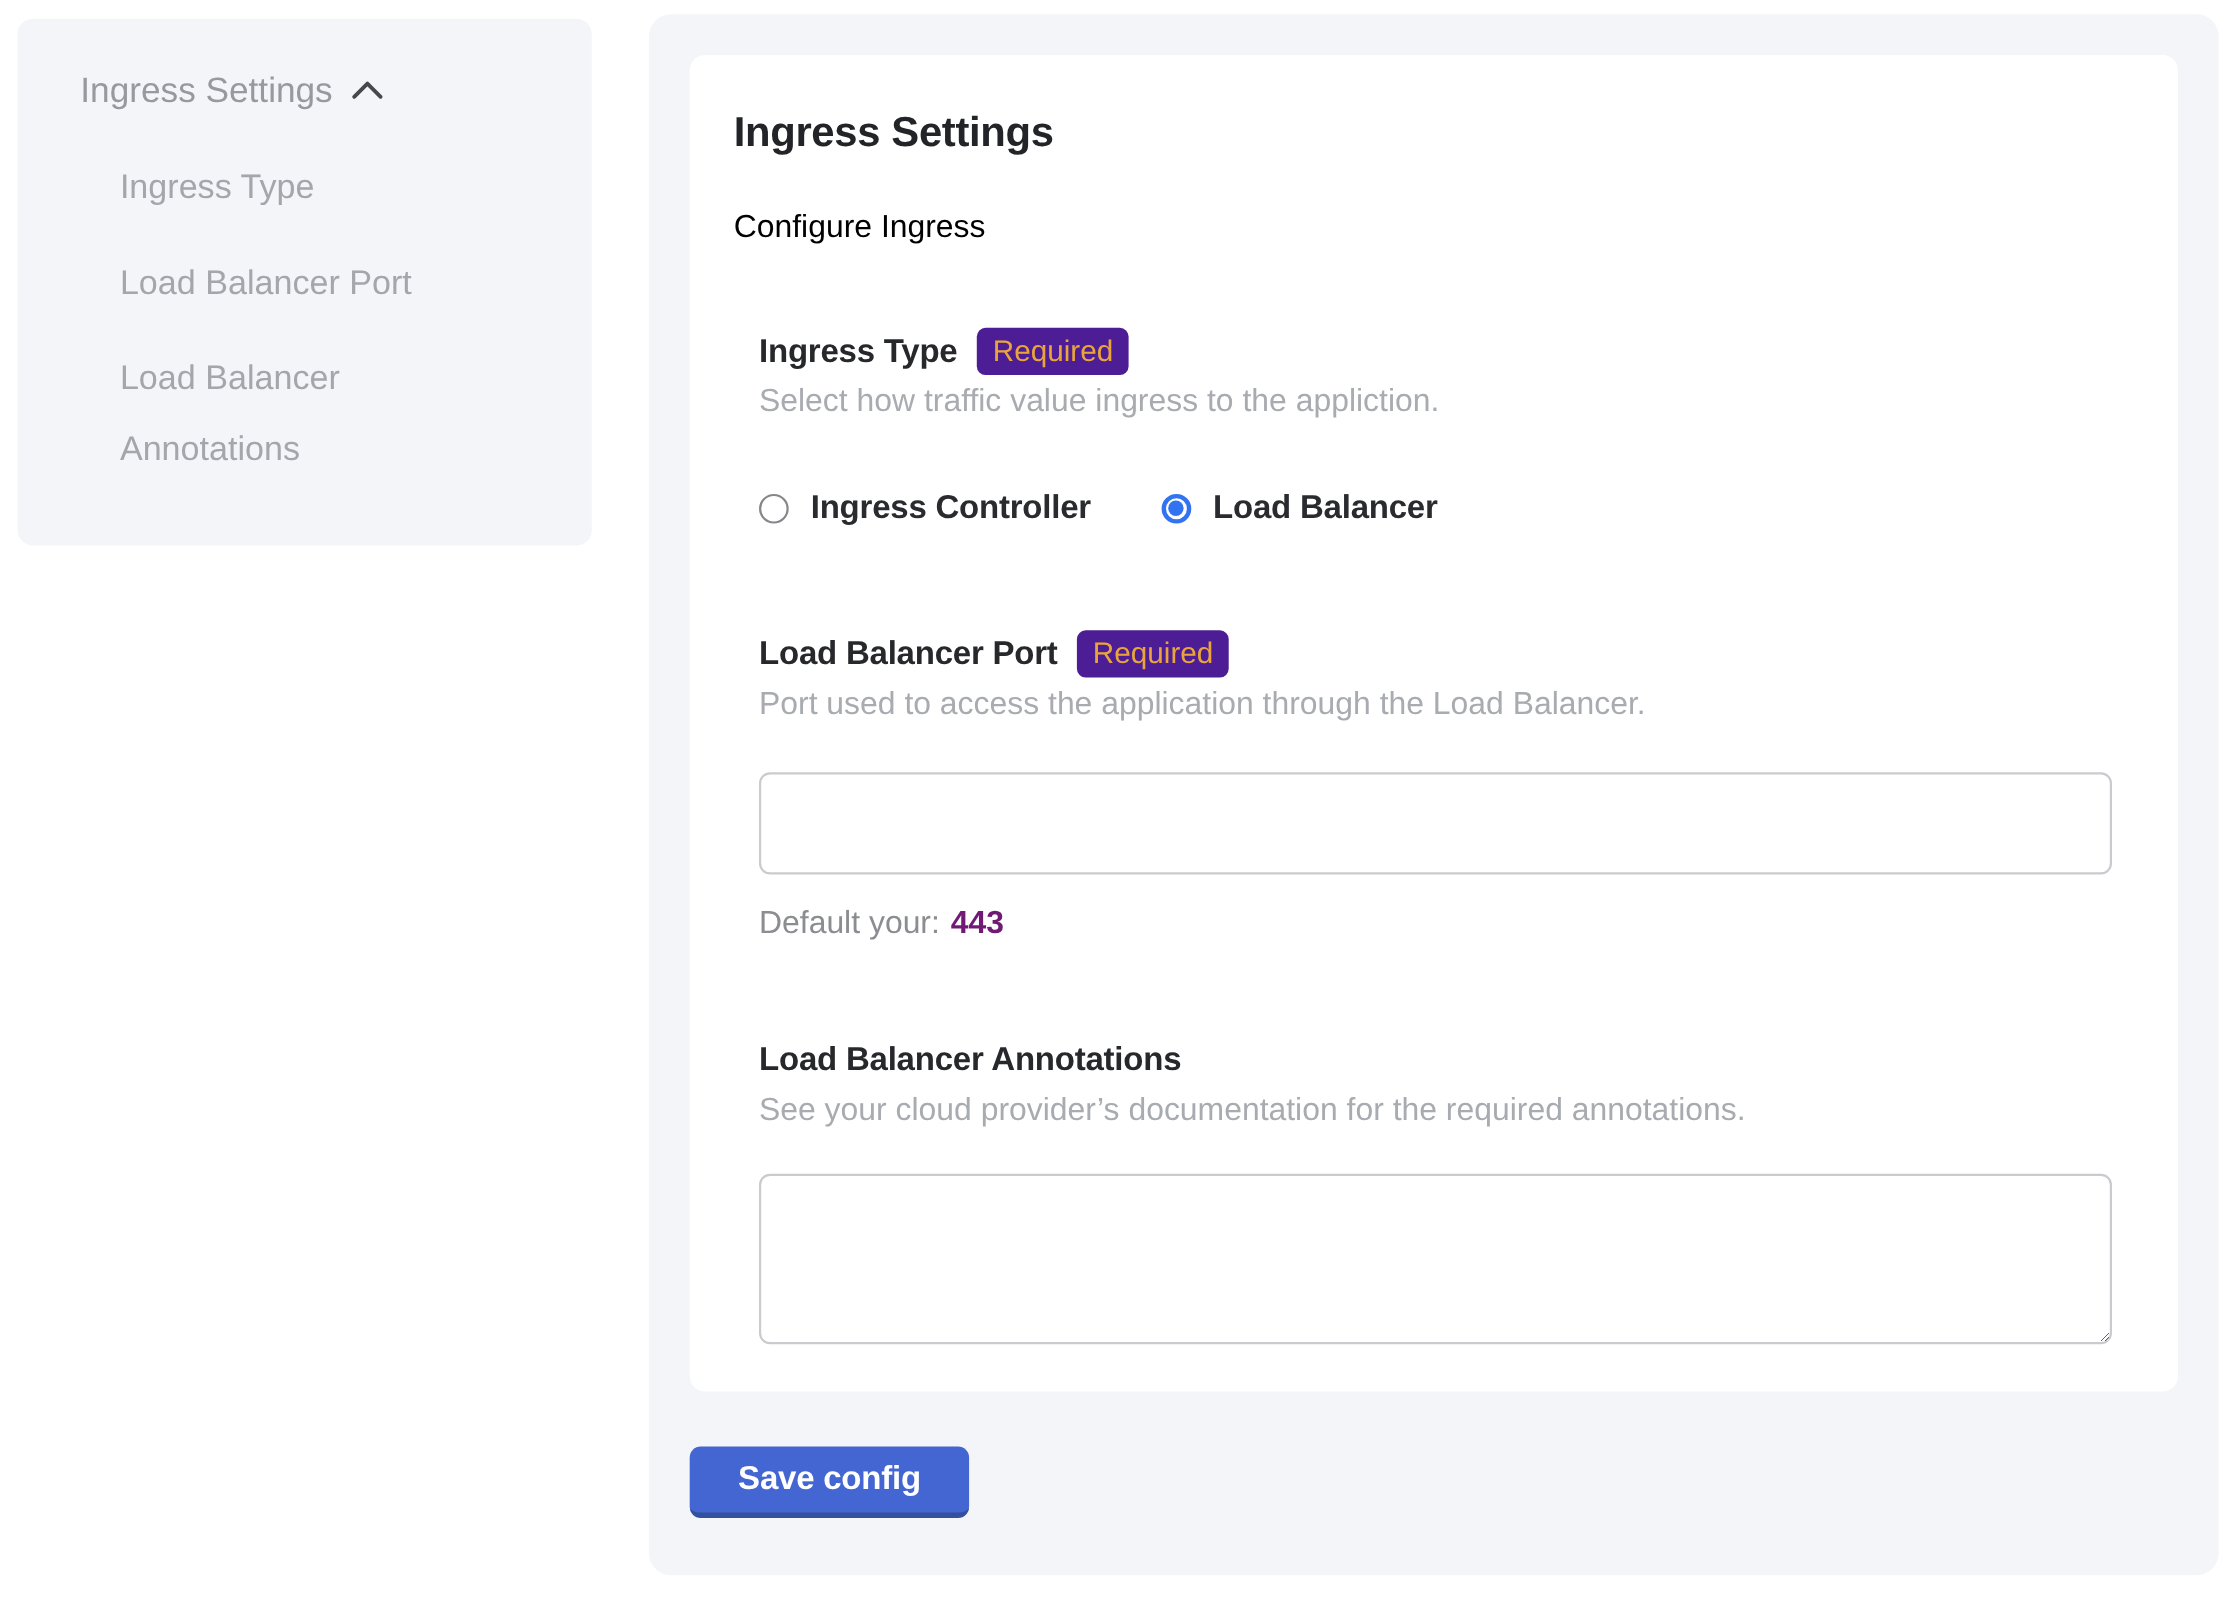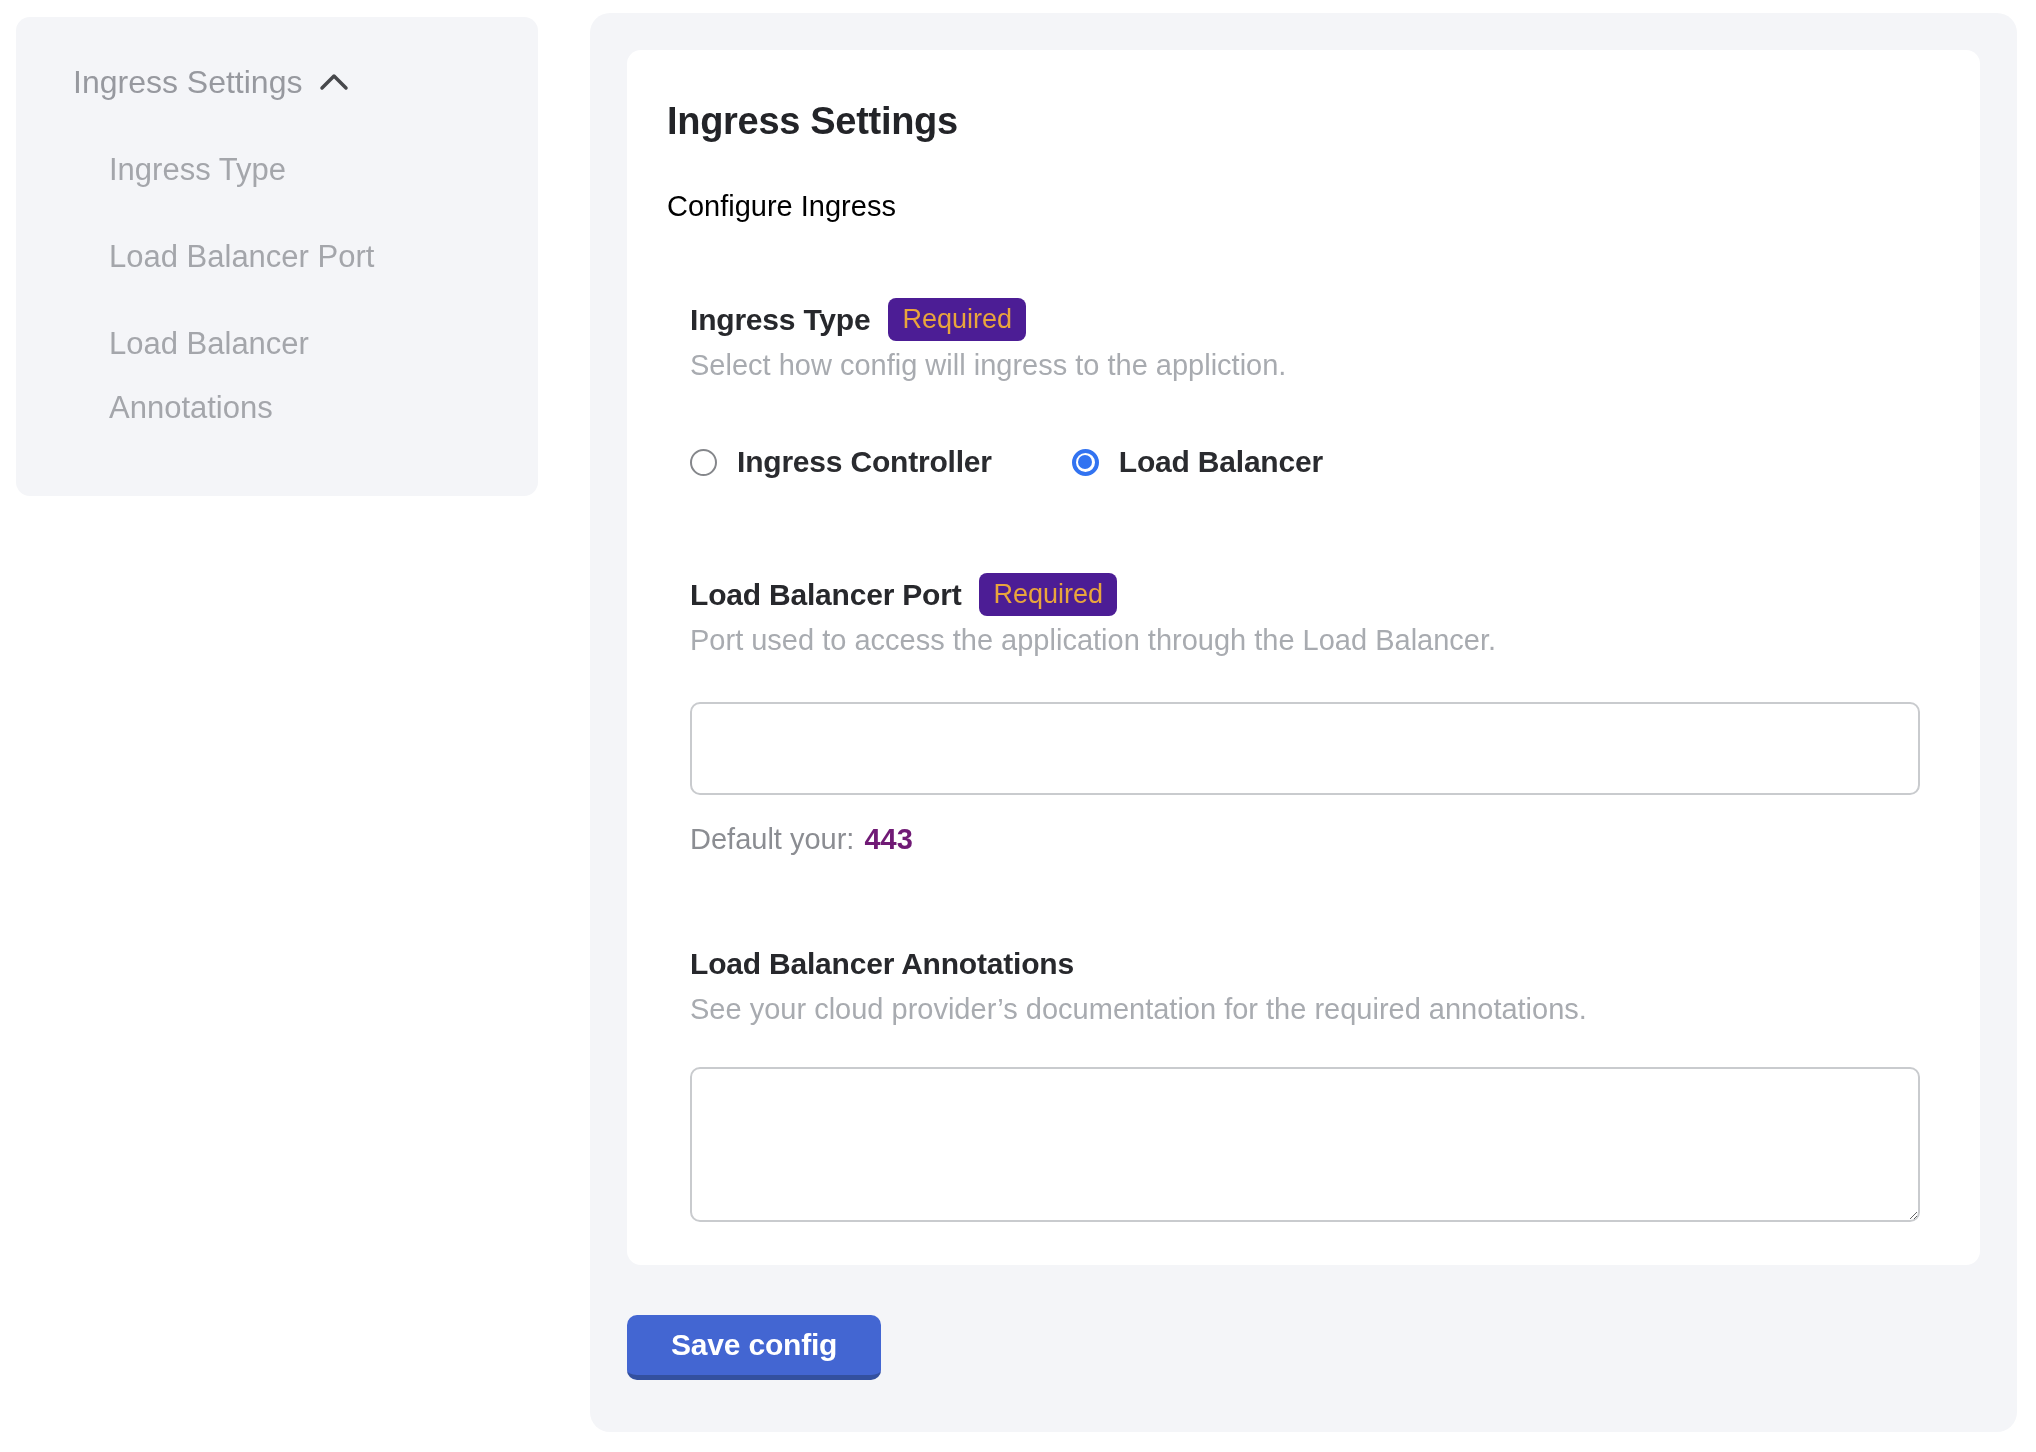--- a/index.html
+++ b/index.html
@@ -49,21 +49,21 @@
     letter-spacing:-0.2px;
   }
   .required-badge{
     background:#4c1d95;color:#e9a53c;font-size:27px;line-height:27px;
     padding:8px 14px;border-radius:8px;font-weight:400;
   }
   .field-desc{
     margin:6px 0 0 0;font-size:29px;line-height:36px;color:#a8abb0;
   }
   .sec-ingress-type .field-label-row{margin-top:74px;}
-  .radio-row{margin-top:62px;display:flex;gap:80px;}
+  .radio-row{margin-top:62px;display:flex;gap:64px;}
   .radio{display:flex;align-items:center;gap:20px;cursor:pointer;}
   .radio-circle{
     width:27px;height:27px;border-radius:50%;box-sizing:border-box;
     border:2.5px solid #85878b;background:#fff;position:relative;flex:0 0 auto;
   }
   .radio.checked .radio-circle{border:4px solid #3273f1;}
   .radio.checked .radio-circle::after{
     content:"";position:absolute;inset:2.5px;border-radius:50%;background:#3273f1;
   }
   .radio-label{font-size:30px;font-weight:700;color:#2a2b2f;letter-spacing:-0.2px;}
@@ -116,21 +116,21 @@
     <h1 class="card-title">Ingress Settings</h1>
     <p class="card-subtitle">Configure Ingress</p>
 
     <div class="sections">
 
       <div class="sec-ingress-type">
         <div class="field-label-row">
           <span class="field-label">Ingress Type</span>
           <span class="required-badge">Required</span>
         </div>
-        <p class="field-desc">Select how config will ingress to the appliction.</p>
+        <p class="field-desc">Select how traffic value ingress to the appliction.</p>
         <div class="radio-row">
           <label class="radio">
             <span class="radio-circle"></span>
             <span class="radio-label">Ingress Controller</span>
           </label>
           <label class="radio checked">
             <span class="radio-circle"></span>
             <span class="radio-label">Load Balancer</span>
           </label>
         </div>

